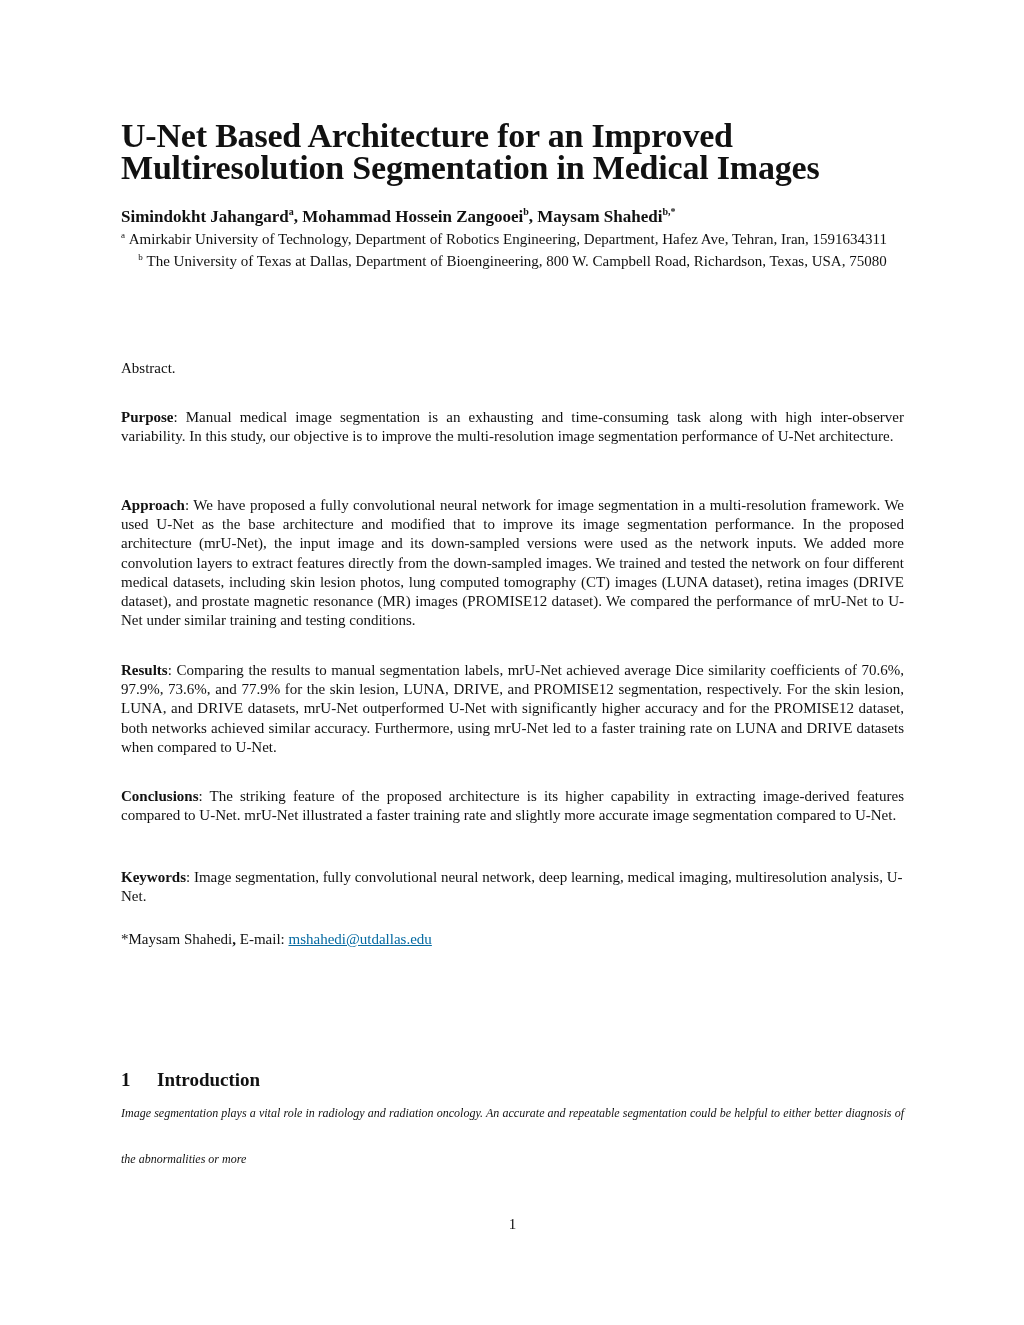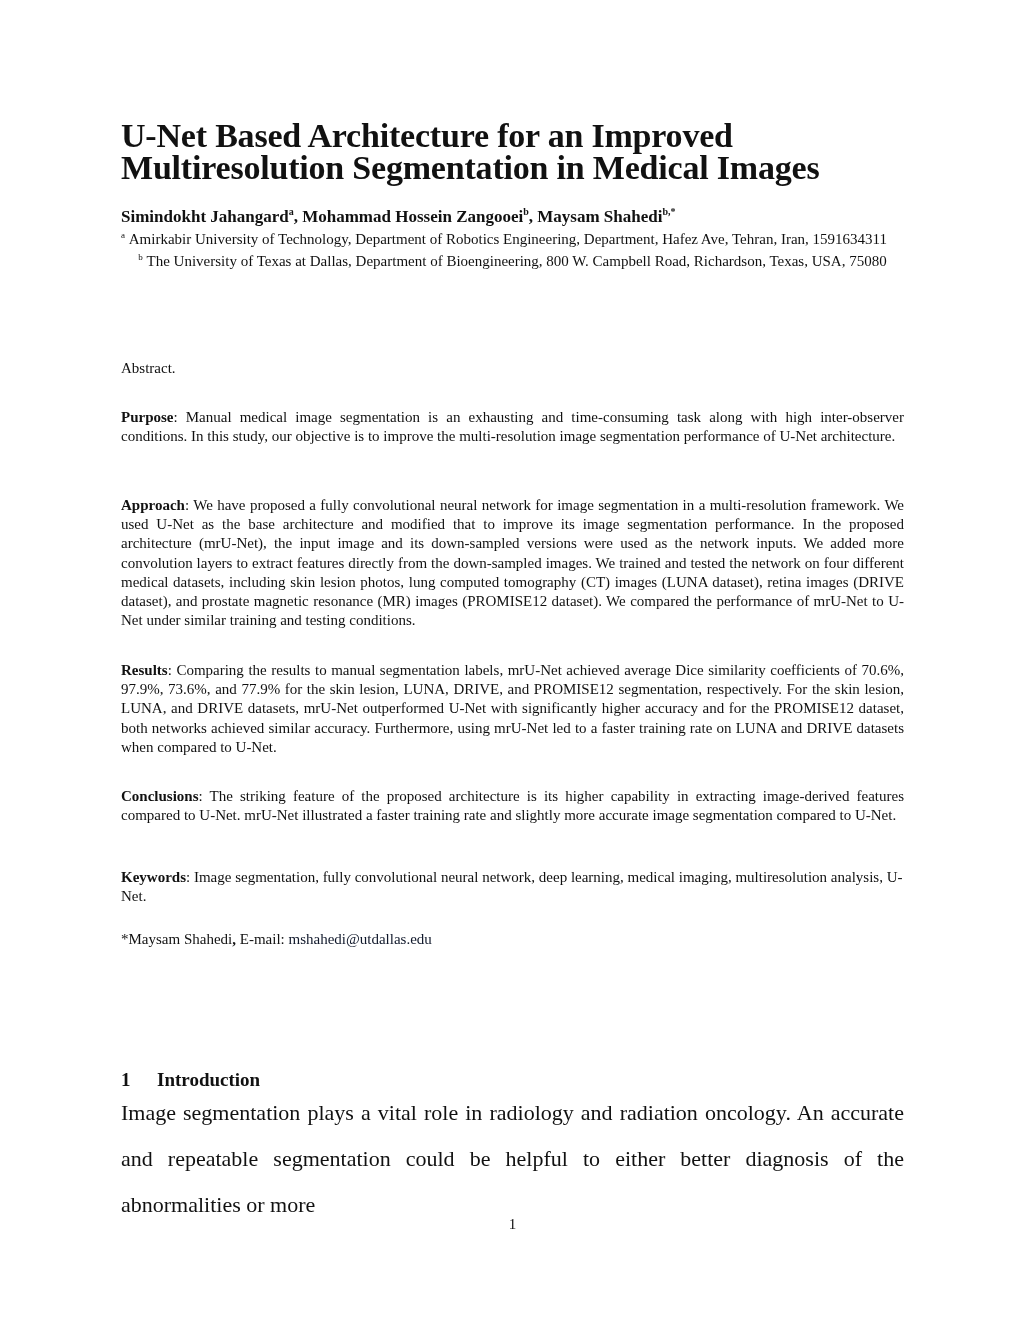--- a/index.html
+++ b/index.html
@@ -16,24 +16,24 @@
   .abstract-label { position: absolute; top: 359px; left: 0; font-size: 15px; line-height: 19px; }
   .abstract-label b { font-weight: normal; text-align: right; }
   .para { position: absolute; left: 0; width: 783px; font-size: 15px; line-height: 19.2px; text-align: justify; }
   .para b { font-weight: bold; text-align: right; }
   .p-purpose { top: 408px; }
   .p-approach { top: 496px; }
   .p-results { top: 661px; }
   .p-concl { top: 787px; }
   .p-keywords { top: 868px; text-align: left; }
   .p-email { top: 930px; text-align: left; }
-  .email-link { color: #0f172a; }
+  .email-link { color: #0369a1; text-decoration: underline; }
   .section { position: absolute; top: 1036px; left: 0; font-size: 19px; font-weight: bold; line-height: 24px; margin-top: 32px; }
   .section .num { display: inline-block; width: 36px; }
-  .intro { position: absolute; top: 1090px; left: 0; width: 783px; font-size: 22px; line-height: 46px; text-align: justify; }
+  .intro { position: absolute; top: 1090px; left: 0; width: 783px; font-size: 12px; line-height: 46px; text-align: justify; font-style: italic; }
   .pagenum { position: absolute; top: 1216px; left: 0; width: 783px; text-align: center; font-size: 15px; }
 </style>
 </head>
 <body>
 
 <div class="page">
 
   <div class="title">U-Net Based Architecture for an Improved Multiresolution Segmentation in Medical Images</div>
 
   <div class="authors">
@@ -42,21 +42,21 @@
 
   <div class="affil affil-a">
     <sup>a</sup>&nbsp;<span>Amirkabir University of Technology, Department of Robotics Engineering, Department, Hafez Ave, Tehran, Iran, 1591634311</span>
   </div>
   <div class="affil affil-b">
     <sup>b</sup>&nbsp;<span>The University of Texas at Dallas, Department of Bioengineering, 800 W. Campbell Road, Richardson, Texas, USA, 75080</span>
   </div>
 
   <div class="abstract-label"><b>Abstract</b><span>.</span></div>
 
-  <div class="para p-purpose"><b>Purpose</b><span>: Manual medical image segmentation is an exhausting and time-consuming task along with high inter-observer conditions. In this study, our objective is to improve the multi-resolution image segmentation performance of U-Net architecture.</span></div>
+  <div class="para p-purpose"><b>Purpose</b><span>: Manual medical image segmentation is an exhausting and time-consuming task along with high inter-observer variability. In this study, our objective is to improve the multi-resolution image segmentation performance of U-Net architecture.</span></div>
 
   <div class="para p-approach"><b>Approach</b><span>: We have proposed a fully convolutional neural network for image segmentation in a multi-resolution framework. We used U-Net as the base architecture and modified that to improve its image segmentation performance. In the proposed architecture (mrU-Net), the input image and its down-sampled versions were used as the network inputs. We added more convolution layers to extract features directly from the down-sampled images. We trained and tested the network on four different medical datasets, including skin lesion photos, lung computed tomography (CT) images (LUNA dataset), retina images (DRIVE dataset), and prostate magnetic resonance (MR) images (PROMISE12 dataset). We compared the performance of mrU-Net to U-Net under similar training and testing conditions.</span></div>
 
   <div class="para p-results"><b>Results</b><span>: Comparing the results to manual segmentation labels, mrU-Net achieved average Dice similarity coefficients of 70.6%, 97.9%, 73.6%, and 77.9% for the skin lesion, LUNA, DRIVE, and PROMISE12 segmentation, respectively. For the skin lesion, LUNA, and DRIVE datasets, mrU-Net outperformed U-Net with significantly higher accuracy and for the PROMISE12 dataset, both networks achieved similar accuracy. Furthermore, using mrU-Net led to a faster training rate on LUNA and DRIVE datasets when compared to U-Net.</span></div>
 
   <div class="para p-concl"><b>Conclusions</b><span>: The striking feature of the proposed architecture is its higher capability in extracting image-derived features compared to U-Net. mrU-Net illustrated a faster training rate and slightly more accurate image segmentation compared to U-Net.</span></div>
 
   <div class="para p-keywords"><b>Keywords</b><span>: Image segmentation, fully convolutional neural network, deep learning, medical imaging, multiresolution analysis, U-Net.</span></div>
 
   <div class="para p-email"><span>*Maysam Shahedi</span><b>,</b><span> E-mail: </span><a class="email-link">mshahedi@utdallas.edu</a></div>

